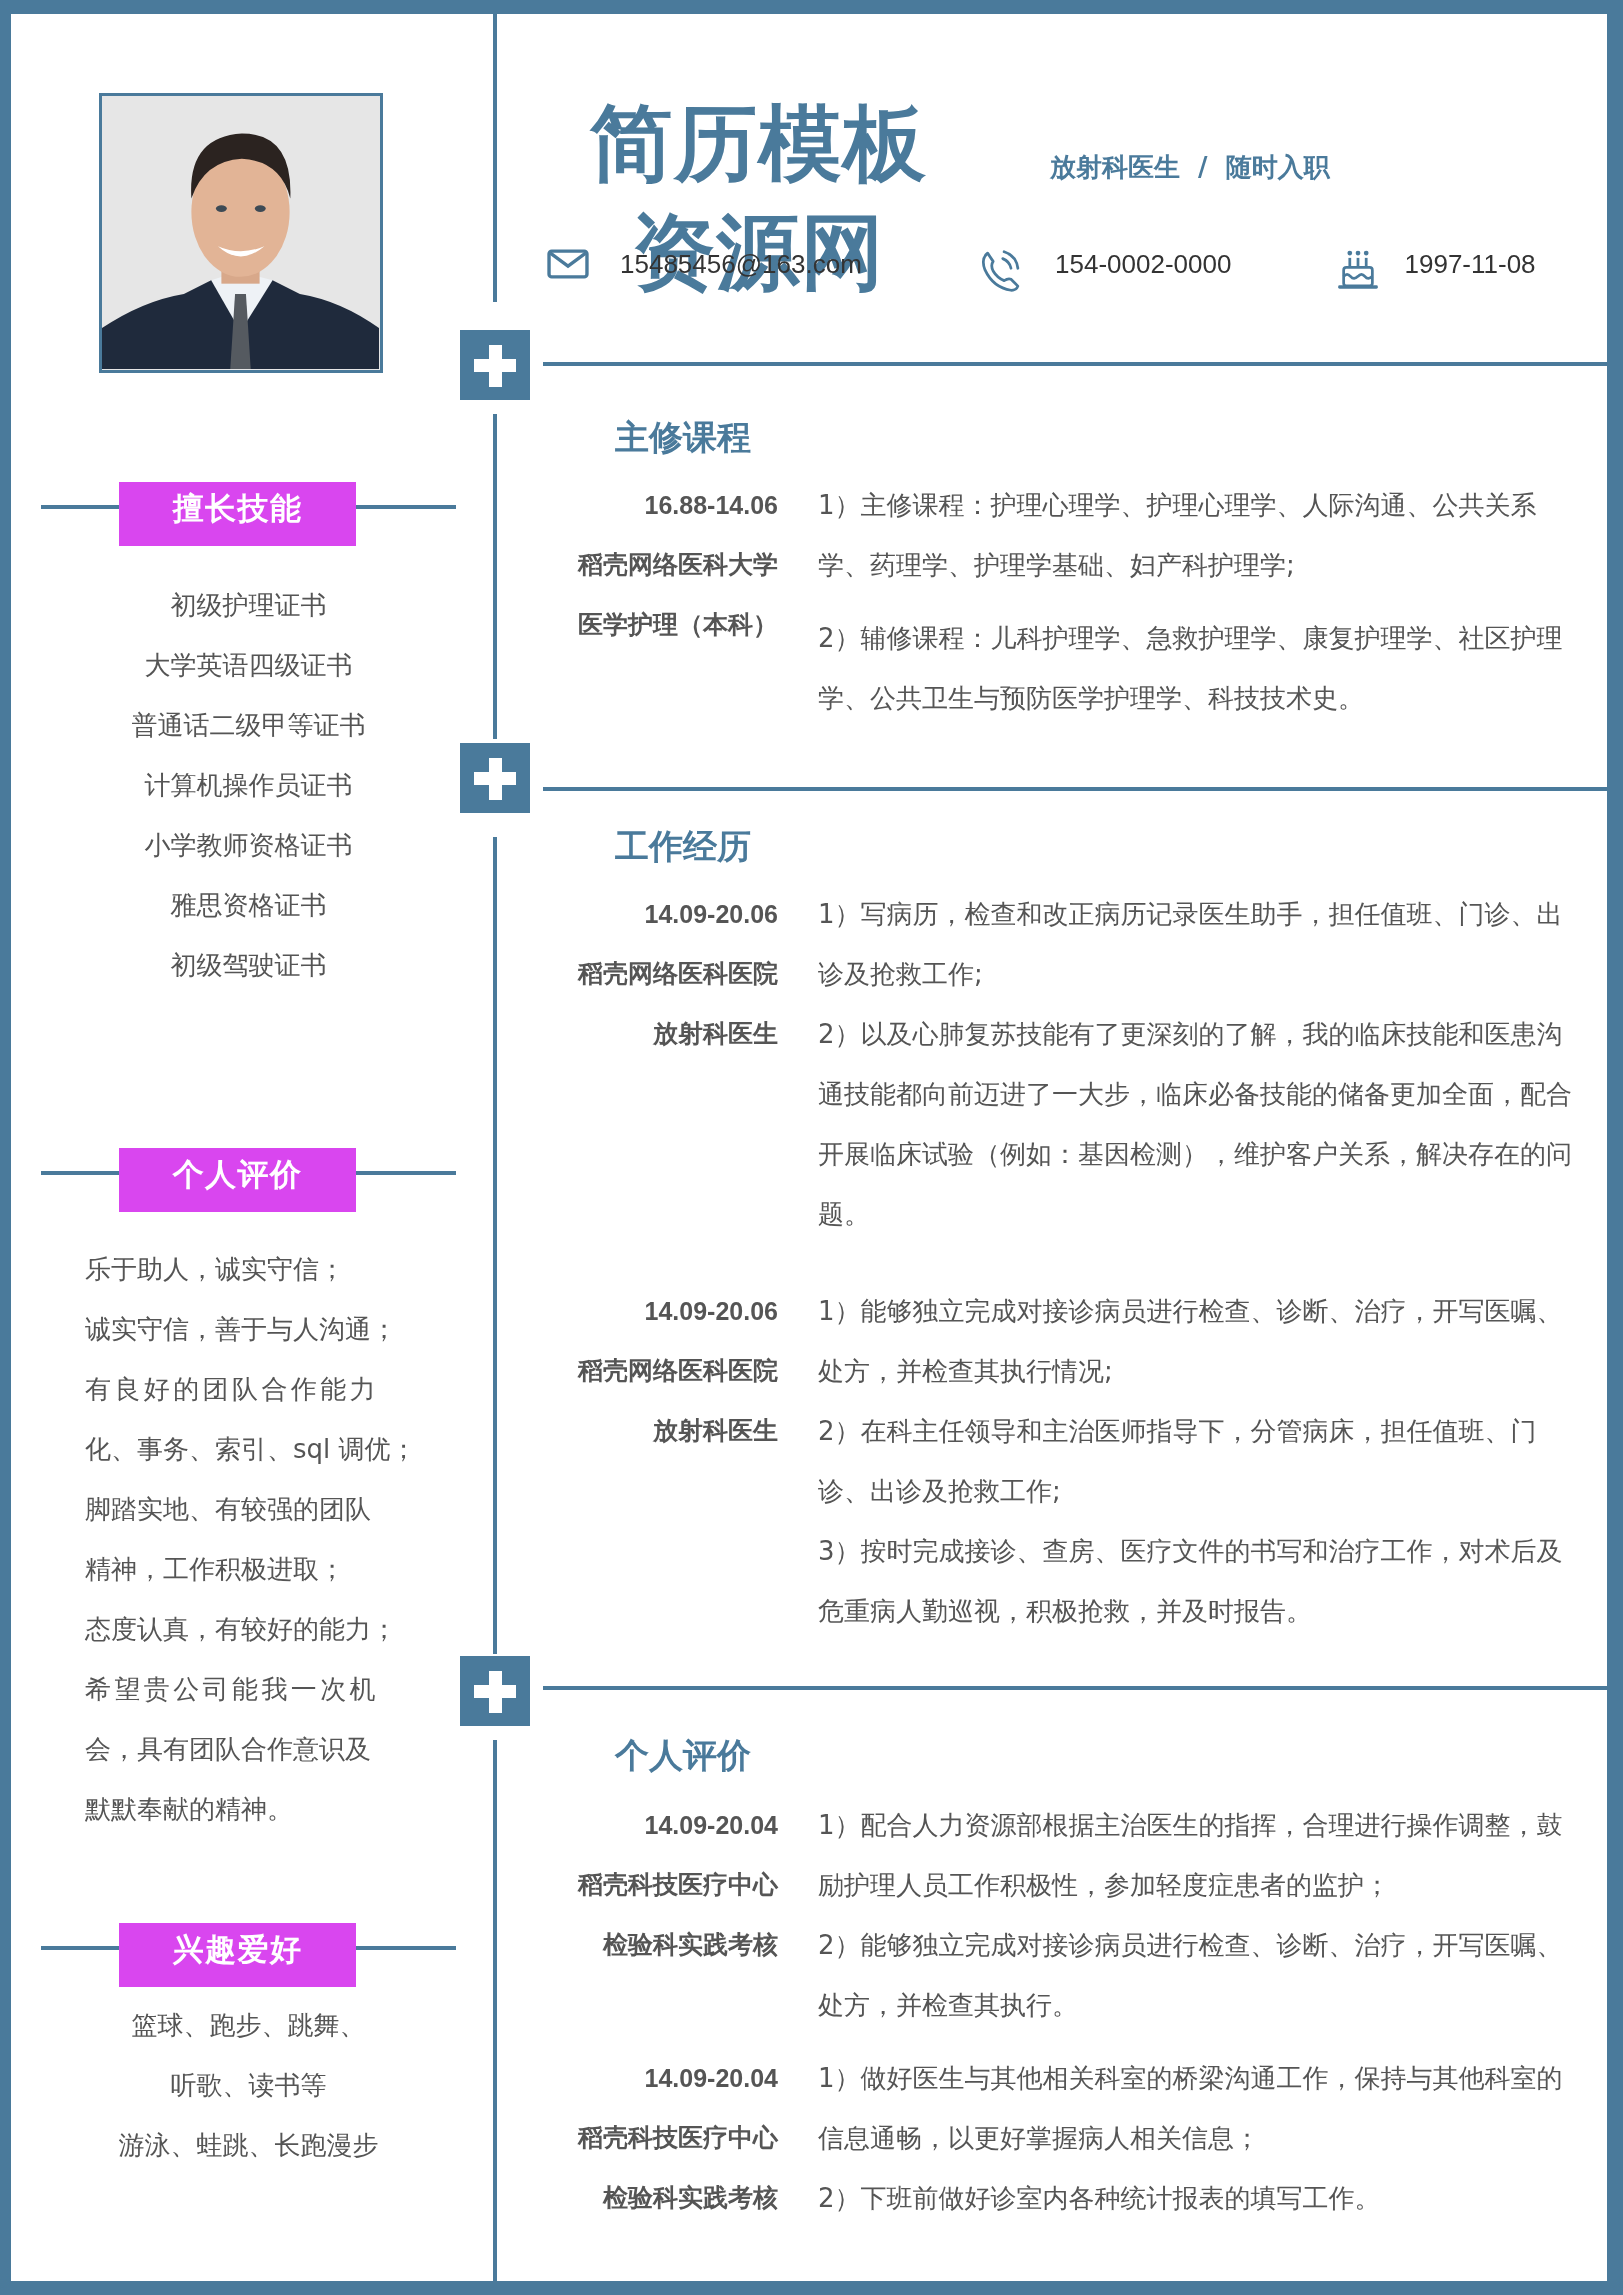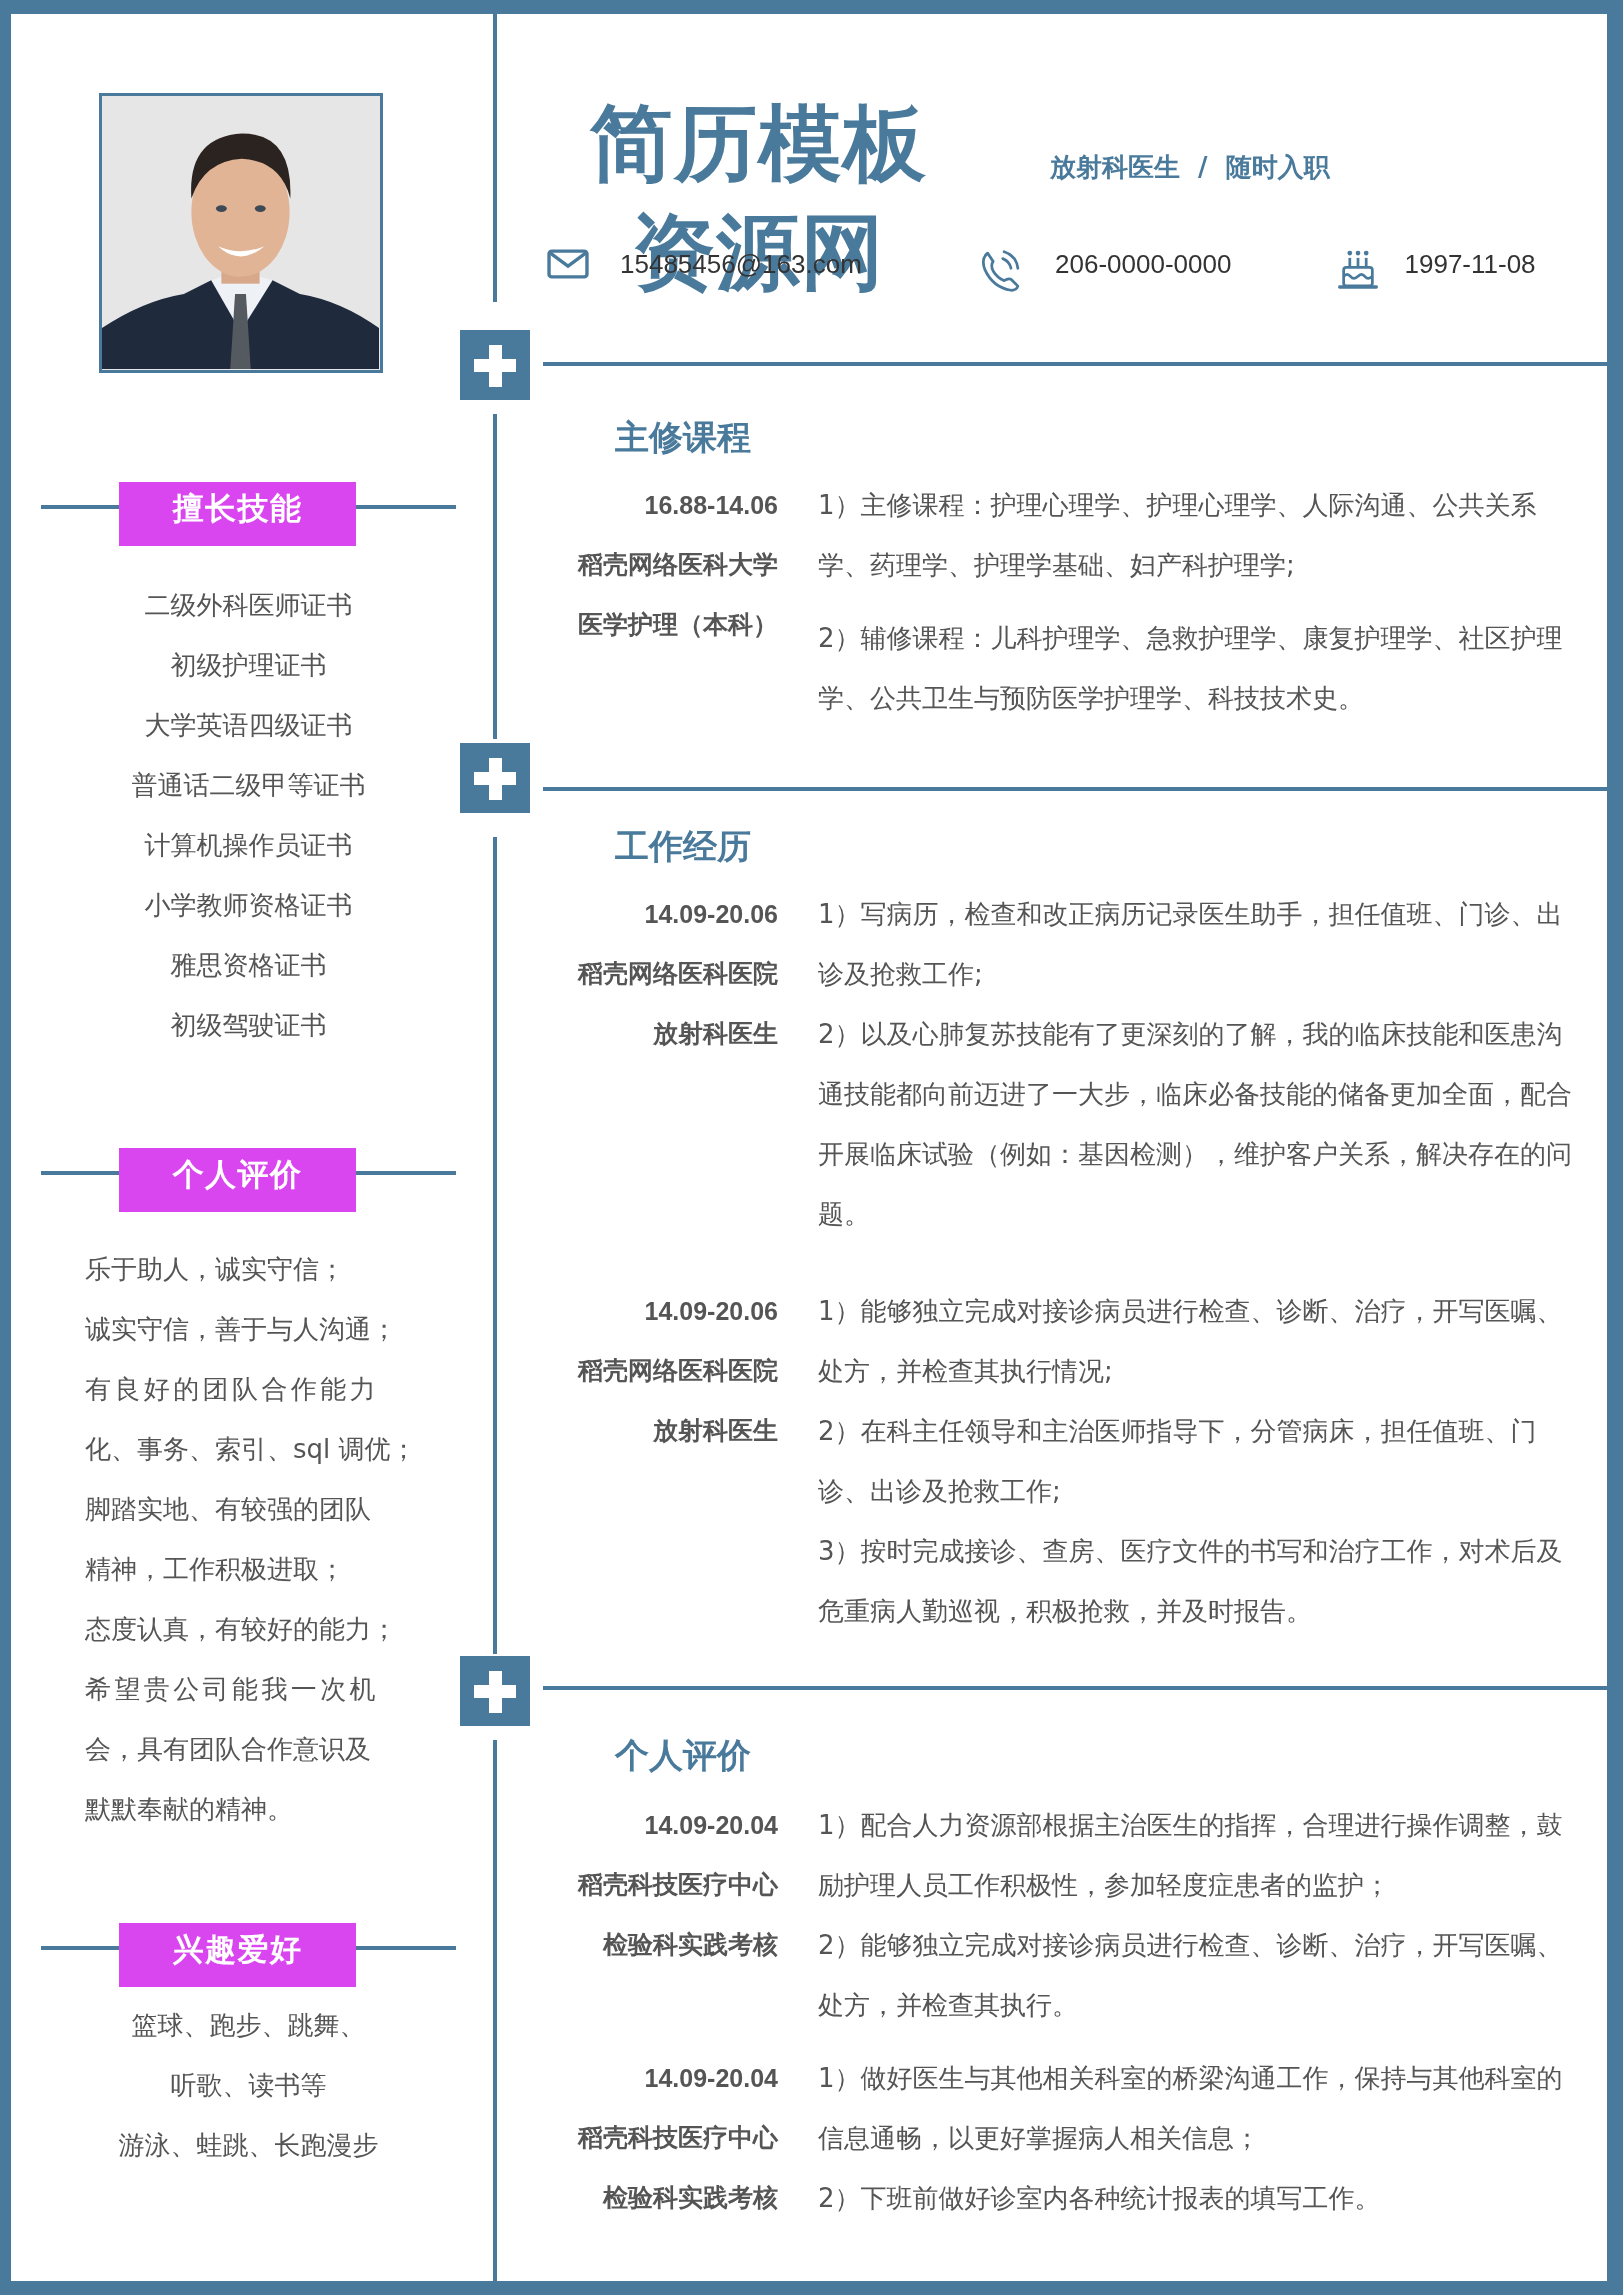--- a/index.html
+++ b/index.html
@@ -97,21 +97,20 @@
       <ellipse cx="232" cy="165" rx="8" ry="5" fill="#3d4a55"></ellipse>
       <path d="M170 220 Q203 250 238 220 Q203 235 170 220 Z" fill="#ffffff"></path>
     </svg>
   </div>
 
   <div class="side-head" style="top:468px;">
     <div class="line"></div>
     <div class="box">擅长技能</div>
   </div>
   <div class="side-list" style="top:561px;">
-    <div>二级外科医师证书</div>
     <div>初级护理证书</div>
     <div>大学英语四级证书</div>
     <div>普通话二级甲等证书</div>
     <div>计算机操作员证书</div>
     <div>小学教师资格证书</div>
     <div>雅思资格证书</div>
     <div>初级驾驶证书</div>
   </div>
 
   <div class="side-head" style="top:1134px;">
@@ -154,21 +153,21 @@
     </svg>
     <span style="margin-left:31px;">15485456@163.com</span>
   </div>
 
   <div class="contact" style="left:967px;">
     <svg width="44" height="44" viewBox="0 0 64 64">
       <path d="M14 6 L22 18 Q18 24 22 32 Q28 42 38 46 Q44 42 48 44 L58 54 Q56 60 48 60 Q22 56 10 30 Q4 14 14 6 Z" fill="none" stroke="#4a7a9b" stroke-width="4" stroke-linejoin="round"></path>
       <path d="M36 14 Q46 18 48 28" fill="none" stroke="#4a7a9b" stroke-width="4" stroke-linecap="round"></path>
       <path d="M38 4 Q56 10 58 28" fill="none" stroke="#4a7a9b" stroke-width="4" stroke-linecap="round"></path>
     </svg>
-    <span style="margin-left:33px;">206-0000-0000</span>
+    <span style="margin-left:33px;">154-0002-0000</span>
   </div>
 
   <div class="contact" style="left:1325px;">
     <svg width="44" height="41" viewBox="0 0 64 60">
       <circle cx="20" cy="6" r="3.5" fill="#4a7a9b"></circle>
         <circle cx="32" cy="6" r="3.5" fill="#4a7a9b"></circle>
         <circle cx="44" cy="6" r="3.5" fill="#4a7a9b"></circle>
       <rect x="18" y="13" width="4" height="14" fill="#4a7a9b"></rect>
         <rect x="30" y="13" width="4" height="14" fill="#4a7a9b"></rect>
         <rect x="42" y="13" width="4" height="14" fill="#4a7a9b"></rect>

